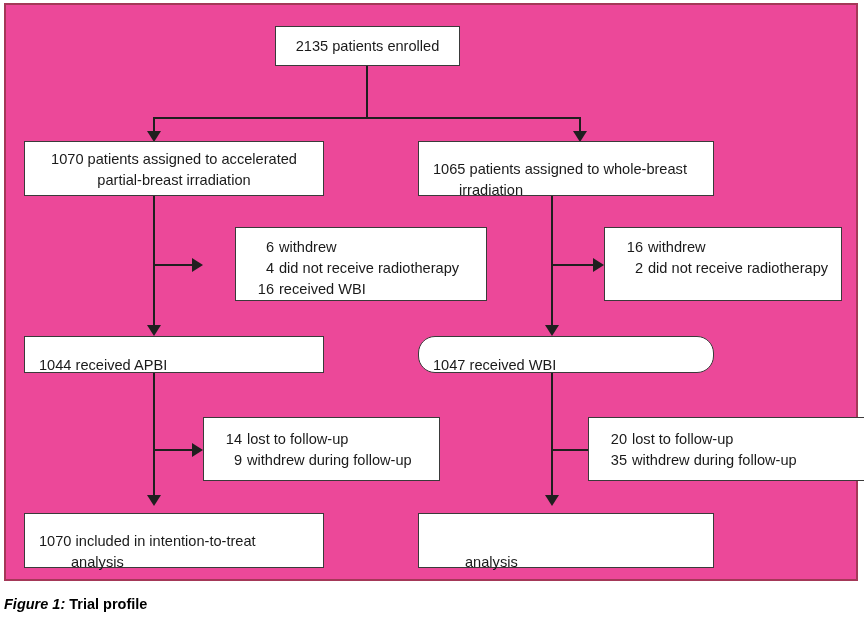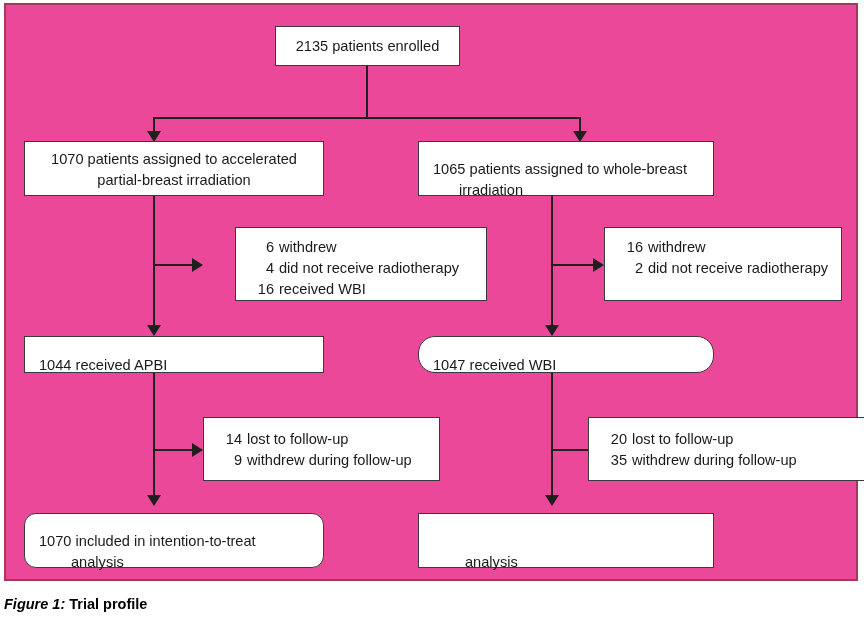--- a/index.html
+++ b/index.html
@@ -199,21 +199,21 @@
     <div class="hline" style="left:545px; top:444px; width:45px;"></div>
     <div class="arrow-right" style="left:587px; top:438px;"></div>
 
     <div class="box" style="left:582px; top:412px; width:280px; height:64px;">
       <span class="numlist" style="top:11px;">
         <span class="numrow"><span class="n">20</span><span class="l">lost to follow-up</span></span>
         <span class="numrow"><span class="n">35</span><span class="l">withdrew during follow-up</span></span>
       </span>
     </div>
 
-    <div class="box left" style="left:18px; top:508px; width:300px; height:55px;border-radius:12px;">
+    <div class="box left" style="left:18px; top:508px; width:300px; height:55px;">
       <span class="txt" style="top:7px; padding-left:14px;">1070 included in intention-to-treat</span>
       <span class="txt" style="top:28px; padding-left:46px;">analysis</span>
     </div>
 
     <div class="box left" style="left:412px; top:508px; width:296px; height:55px;">
       <span class="txt" style="top:28px; padding-left:46px;">analysis</span>
     </div>
 
   </div>
 

